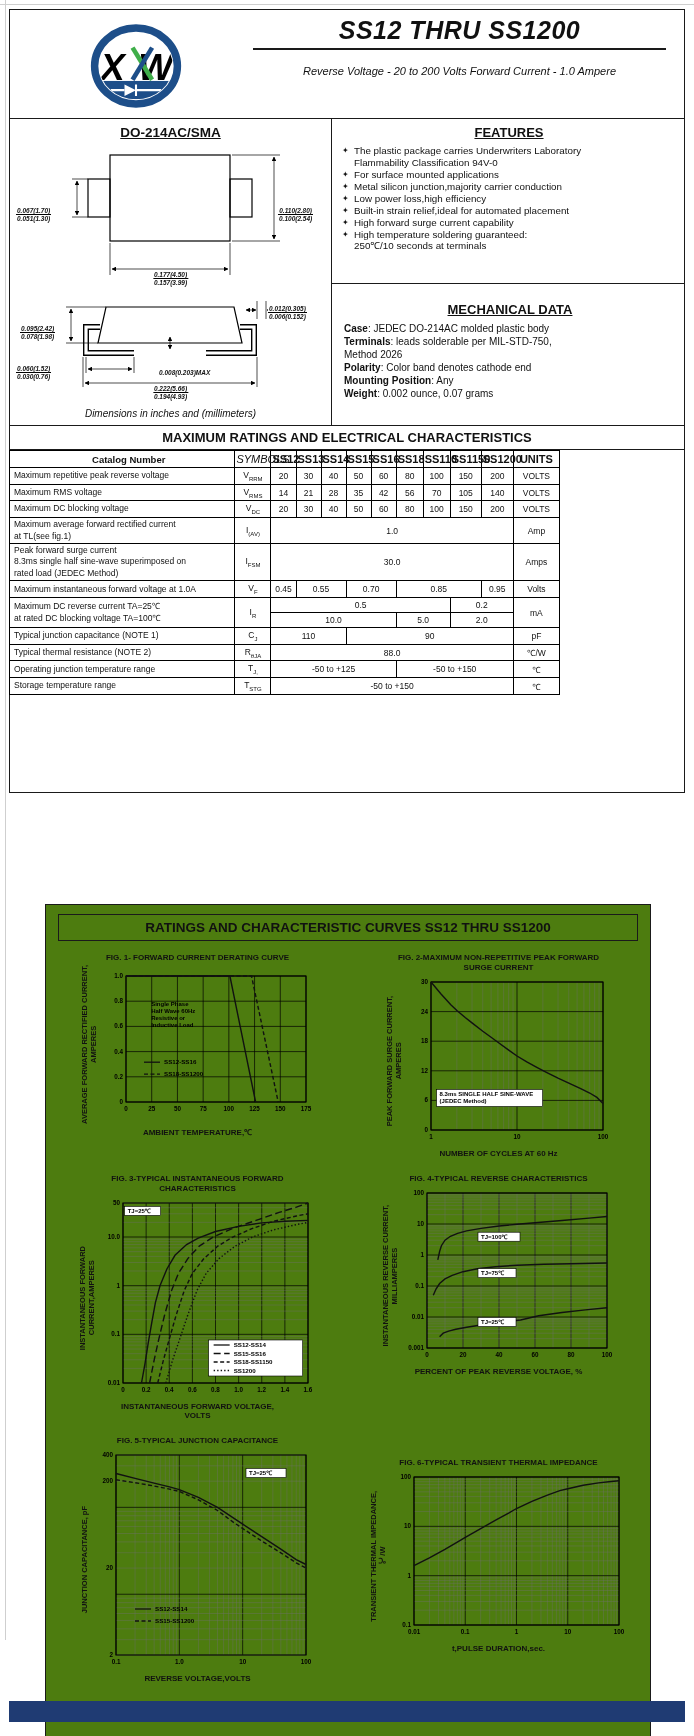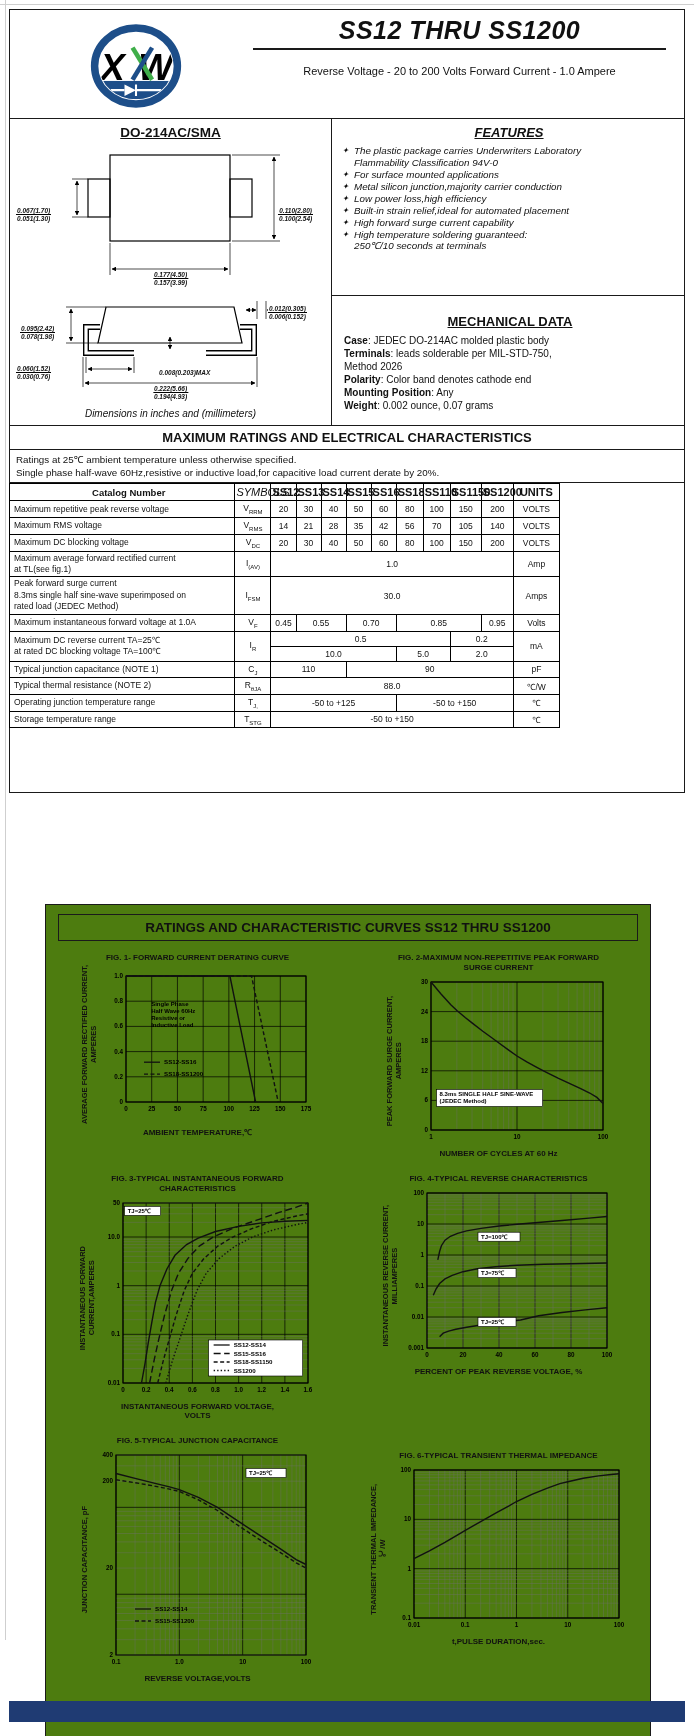--- a/index.html
+++ b/index.html
@@ -11,33 +11,33 @@
   .scan-edge-h{position:absolute;left:0;top:4px;width:694px;height:1px;background:#cfcfcf;}
 
   
   #sec1{position:absolute;left:9px;top:9px;width:674px;height:782px;border:1.5px solid #1a1a1a;background:#fff;}
   #hdr{position:relative;height:108px;border-bottom:1.5px solid #1a1a1a;}
   #logo{position:absolute;left:52px;top:10px;width:148px;height:92px;}
   #hdr-right{position:absolute;left:235px;right:10px;top:6px;text-align:center;}
   #doc-title{font-size:25px;font-weight:bold;letter-spacing:0.5px;font-style:italic;}
   .title-rule{height:2px;background:#1a1a1a;margin:3px 8px 10px 8px;}
   #doc-subtitle{font-size:13.5px;font-weight:bold;}
-  #doc-tagline{font-size:11px;margin-top:15px;}
+  #doc-tagline{font-size:11px;font-style:italic;margin-top:15px;}
 
   #cols{display:flex;min-height:306px;}
   #pkg-panel{width:321px;border-right:1.5px solid #1a1a1a;position:relative;height:306px;flex:none;}
   #pkg-title{text-align:center;font-size:13.5px;font-weight:bold;margin-top:6px;text-decoration:underline;}
   #pkg-svg{position:absolute;left:0;top:22px;width:321px;height:258px;}
   .dim{position:absolute;font-size:6.5px;font-style:italic;font-weight:bold;line-height:1.15;text-align:center;background:#fff;}
   .dim span{display:block;padding:0 1px;}
   .dim .bot{border-top:0.9px solid #000;}
   #pkg-caption{position:absolute;left:0;right:0;bottom:6px;text-align:center;font-size:10px;font-style:italic;}
 
   #right-panel{flex:1;display:flex;flex-direction:column;}
-  #features{height:160px;border-bottom:1.5px solid #1a1a1a;padding:4px 8px 12px 10px;font-style:italic;}
+  #features{height:160px;border-bottom:1.5px solid #1a1a1a;padding:4px 8px 0 10px;}
   .panel-title{text-align:center;font-size:13px;font-weight:bold;text-decoration:underline;margin:2px 0 5px 0;}
   .feat-item{display:flex;font-size:9.8px;line-height:1.18;margin-bottom:0.5px;}
   .feat-bullet{width:12px;flex:none;font-size:8px;padding-top:1px;}
   .feat-text{white-space:pre-line;}
   #mech{flex:1;padding:16px 8px 0 12px;}
   .mech-line{font-size:10px;line-height:1.3;}
   .mech-line b{font-weight:bold;}
 
   #ratings-banner{border-top:1.5px solid #1a1a1a;border-bottom:1.5px solid #1a1a1a;
     text-align:center;font-size:13px;font-weight:bold;padding:4px 0;}
@@ -224,24 +224,20 @@
             <div class="mech-line">Method 2026</div>
             <div class="mech-line"><b>Polarity</b>: Color band denotes cathode end</div>
             <div class="mech-line"><b>Mounting Position</b>: Any</div>
             <div class="mech-line"><b>Weight</b>: 0.002 ounce, 0.07 grams</div>
           </div>
       </div>
     </div>
   </div>
 
   <div id="ratings-banner">MAXIMUM RATINGS AND ELECTRICAL CHARACTERISTICS</div>
-  <div id="conditions">
-    <div>Ratings at 25℃ ambient temperature unless otherwise specified.</div>
-    <div>Single phase half-wave 60Hz,resistive or inductive load,for capacitive load current derate by 20%.</div>
-  </div>
 
   <table id="ratings">
     <colgroup>
       <col style="width:225px">
         <col style="width:36px">
       <col style="width:25px">
         <col style="width:25px">
         <col style="width:25px">
         <col style="width:25px">
         <col style="width:25px">
@@ -768,21 +764,21 @@
                 <line x1="19" y1="154" x2="35" y2="154" stroke="#111" stroke-width="1.3"></line>
                 <text x="39" y="156" font-size="6.2" font-weight="bold" text-anchor="start">SS12-SS14</text>
                 <line x1="19" y1="166" x2="35" y2="166" stroke="#111" stroke-width="1.3" stroke-dasharray="4,2.5"></line>
                 <text x="39" y="168" font-size="6.2" font-weight="bold" text-anchor="start">SS15-SS1200</text>
               </g>
             </svg></div>
       </div>
       <div class="fig-xlabel">REVERSE VOLTAGE,VOLTS</div>
     </div>
 
-    <div class="figure" style="margin-top:15px">
+    <div class="figure" style="margin-top:22px">
       <div class="fig-title">FIG. 6-TYPICAL TRANSIENT THERMAL IMPEDANCE</div>
       <div class="fig-row">
         <div class="fig-ylabel">TRANSIENT THERMAL IMPEDANCE,
 ℃/W</div>
         <div class="fig-plot"><svg width="241" height="170" viewBox="0 0 241 170">
               <defs>
                 <clipPath id="c5">
                   <rect x="-1" y="-1" width="207" height="150"></rect>
                 </clipPath>
               </defs>

